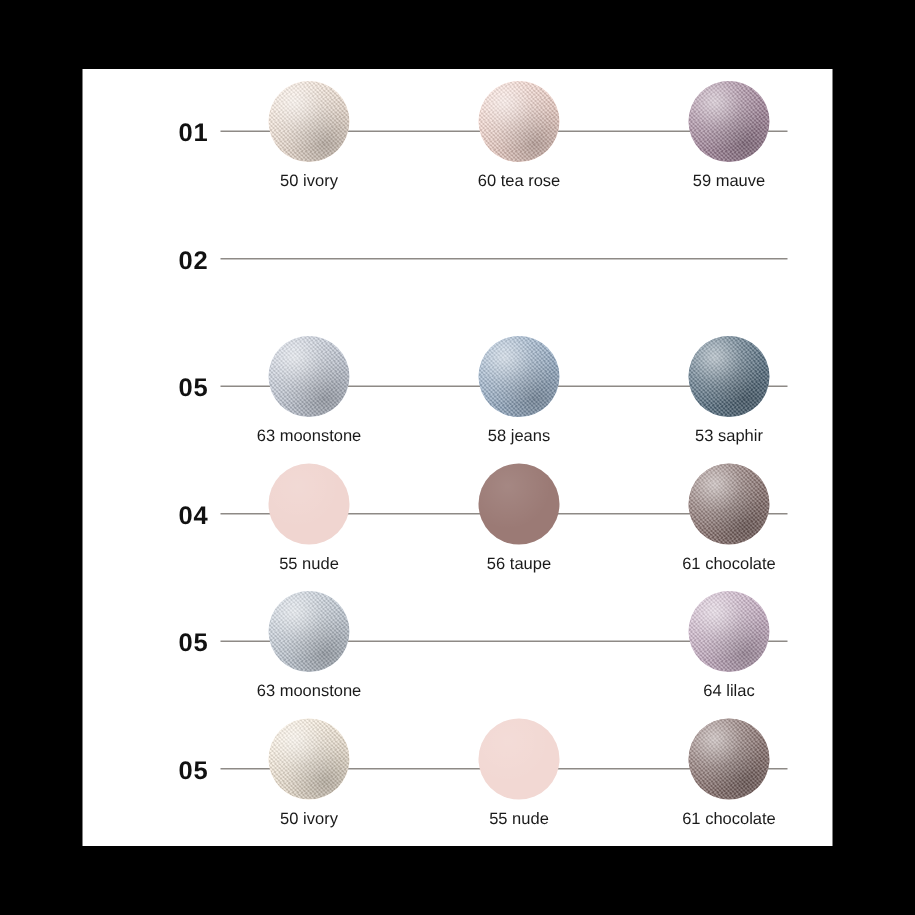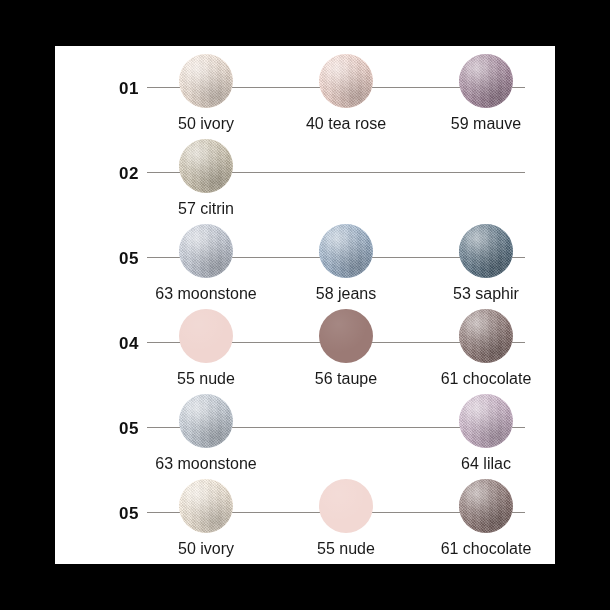--- a/index.html
+++ b/index.html
@@ -109,57 +109,53 @@
   .swatch-dot.matte::after {
     content: "";
     position: absolute;
     inset: 0;
     border-radius: 50%;
     background: radial-gradient(circle at 36% 28%, rgba(255,255,255,0.10) 0%, rgba(255,255,255,0.0) 55%);
   }
 
   .swatch-label {
     margin-top: 8px;
-    font-size: 16px;
+    font-size: 11px;
     color: #1a1a1a;
     white-space: nowrap;
     line-height: 1;
   }
 </style>
 </head>
 <body style="background: rgb(0, 0, 0);">
 
 <div id="card" style="background: rgb(255, 255, 255);">
   <div id="palette-grid">
       <div class="palette-row">
         <div class="row-number">01</div>
         <div class="row-connector" style="background: rgb(142, 138, 134);"></div>
         <div class="swatch-track">
           <div class="swatch-cell">
             <div class="swatch-dot shimmer" style="background: rgb(245, 229, 216);"></div>
             <div class="swatch-label">50 ivory</div>
           </div>
           <div class="swatch-cell">
             <div class="swatch-dot shimmer" style="background: rgb(245, 214, 205);"></div>
-            <div class="swatch-label">40 tea rose</div>
+            <div class="swatch-label">60 tea rose</div>
           </div>
           <div class="swatch-cell">
             <div class="swatch-dot shimmer" style="background: rgb(169, 139, 161);"></div>
             <div class="swatch-label">59 mauve</div>
           </div>
         </div>
       </div>
       <div class="palette-row">
         <div class="row-number">02</div>
         <div class="row-connector" style="background: rgb(142, 138, 134);"></div>
         <div class="swatch-track">
-          <div class="swatch-cell">
-            <div class="swatch-dot shimmer" style="background: rgb(211, 201, 179);"></div>
-            <div class="swatch-label">57 citrin</div>
-          </div>
         </div>
       </div>
       <div class="palette-row">
         <div class="row-number">05</div>
         <div class="row-connector" style="background: rgb(142, 138, 134);"></div>
         <div class="swatch-track">
           <div class="swatch-cell">
             <div class="swatch-dot shimmer" style="background: rgb(198, 205, 218);"></div>
             <div class="swatch-label">63 moonstone</div>
           </div>

